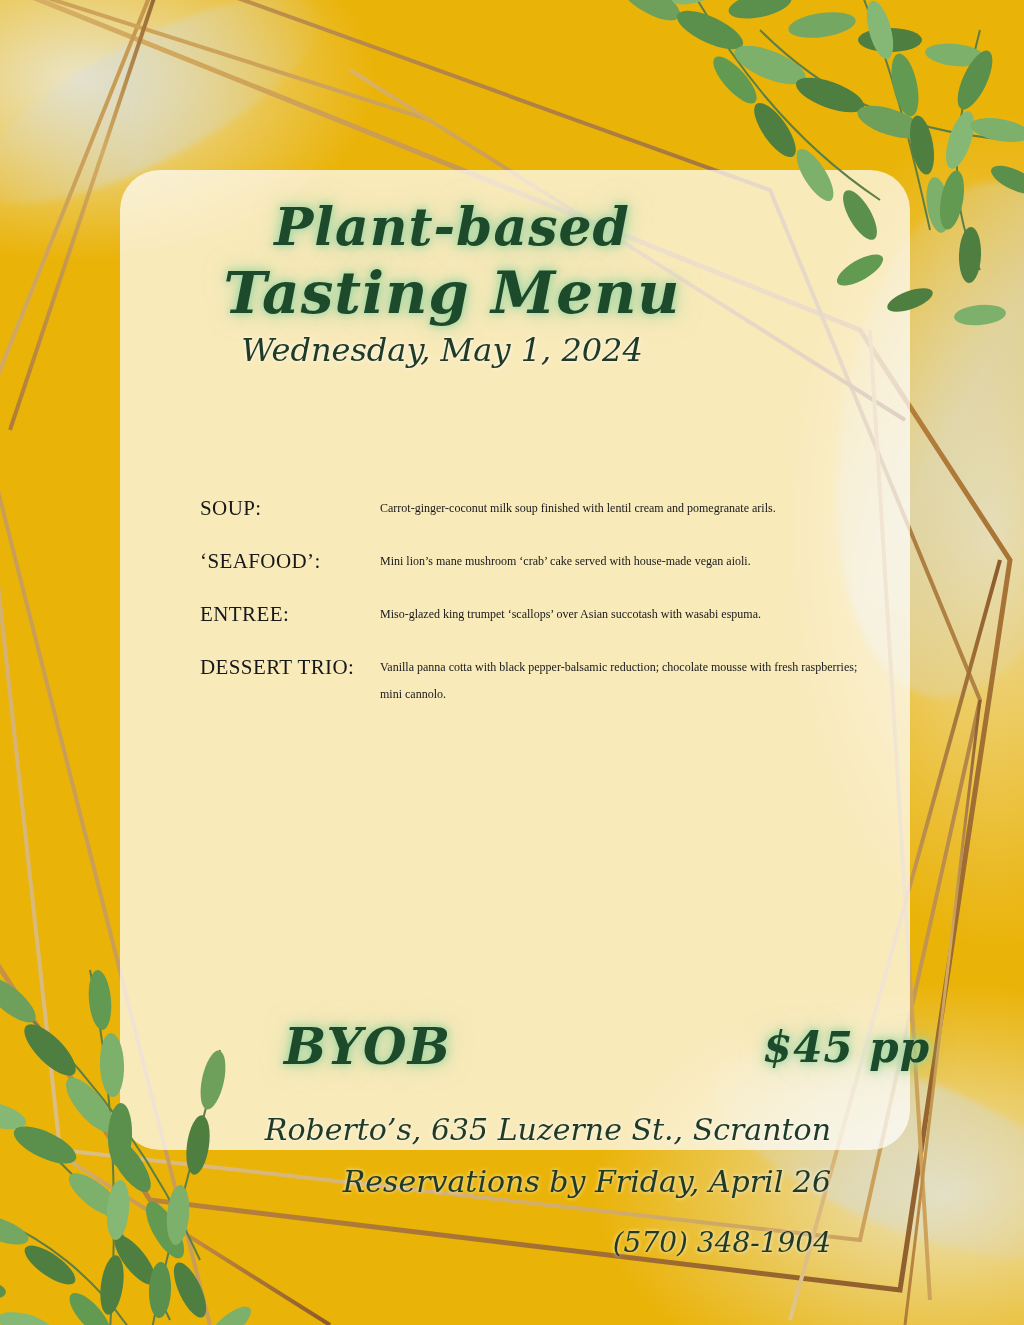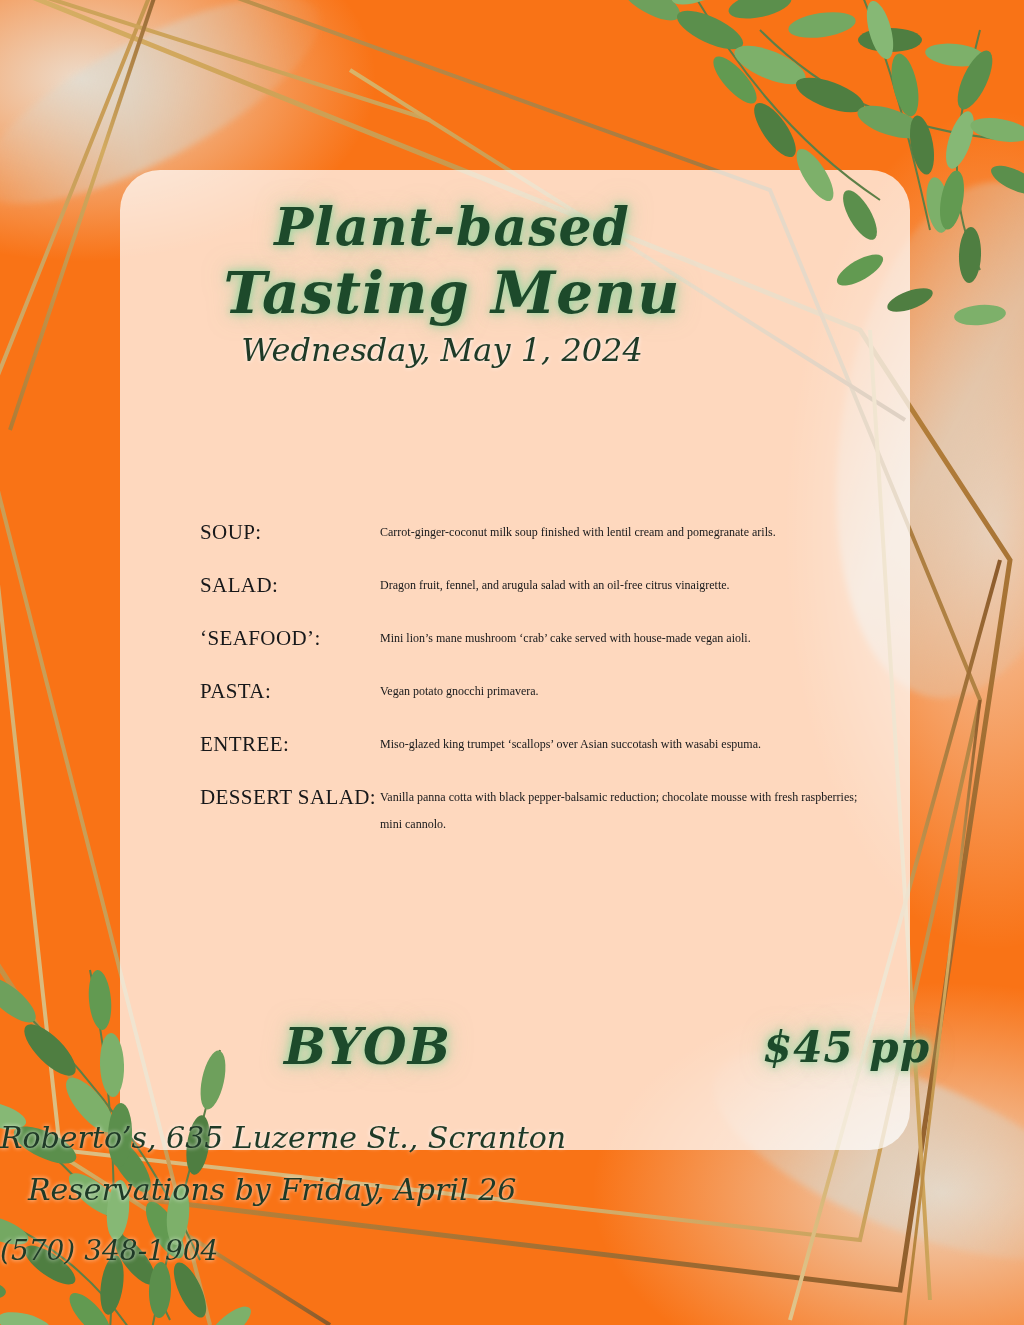--- a/index.html
+++ b/index.html
@@ -10,21 +10,21 @@
     width: 1024px;
     height: 1325px;
     background: #ffffff;
     font-family: "Liberation Serif", serif;
     overflow: hidden;
   }
   #menu-page {
     position: relative;
     width: 1024px;
     height: 1325px;
-    background: #f97316;
+    background: #eab308;
     overflow: hidden;
   }
 
   
   .paper-texture {
     position: absolute;
     inset: 0;
     background:
       radial-gradient(ellipse 420px 260px at 8% 6%, rgba(235,238,234,0.85), rgba(255,255,255,0) 70%),
       radial-gradient(ellipse 500px 300px at 92% 90%, rgba(236,239,235,0.8), rgba(255,255,255,0) 70%),
@@ -94,21 +94,21 @@
     line-height: 44px;
     color: #1f3a27;
     margin-left: -140px;
     text-shadow: 0 0 4px rgba(255,255,255,0.9);
   }
 
   
   .courses {
     position: absolute;
     left: 200px;
-    top: 519px;
+    top: 495px;
     width: 680px;
   }
   .course-row {
     display: flex;
     margin-bottom: 26px;
   }
   .course-label {
     width: 180px;
     flex: 0 0 180px;
     font-family: "Liberation Serif", serif;
@@ -140,22 +140,21 @@
     font-size: 42px;
     line-height: 56px;
   }
 
   
   .footer {
     position: absolute;
     left: 0;
     top: 1104px;
     width: 831px;
-    text-align: left;
-    margin-top: 8px;
+    text-align: right;
   }
   .footer-line {
     font-family: "DejaVu Serif", serif;
     font-style: italic;
     color: #1f3a27;
     text-shadow: 0 0 4px rgba(255,255,255,0.85);
   }
   .footer-addr {
     font-size: 30px;
     line-height: 52px;
@@ -307,37 +306,29 @@
     <div class="script title-line-2">Tasting Menu</div>
     <div class="title-date">Wednesday, May 1, 2024</div>
   </div>
 
   <div class="courses">
     <div class="course-row">
       <div class="course-label">SOUP:</div>
       <div class="course-desc">Carrot-ginger-coconut milk soup finished with lentil cream and pomegranate arils.</div>
     </div>
     <div class="course-row">
-      <div class="course-label">SALAD:</div>
-      <div class="course-desc">Dragon fruit, fennel, and arugula salad with an oil-free citrus vinaigrette.</div>
-    </div>
-    <div class="course-row">
       <div class="course-label">‘SEAFOOD’:</div>
       <div class="course-desc">Mini lion’s mane mushroom ‘crab’ cake served with house-made vegan aioli.</div>
-    </div>
-    <div class="course-row">
-      <div class="course-label">PASTA:</div>
-      <div class="course-desc">Vegan potato gnocchi primavera.</div>
     </div>
     <div class="course-row">
       <div class="course-label">ENTREE:</div>
       <div class="course-desc">Miso-glazed king trumpet ‘scallops’ over Asian succotash with wasabi espuma.</div>
     </div>
     <div class="course-row">
-      <div class="course-label">DESSERT SALAD:</div>
+      <div class="course-label">DESSERT TRIO:</div>
       <div class="course-desc">Vanilla panna cotta with black pepper-balsamic reduction; chocolate mousse with fresh raspberries; mini cannolo.</div>
     </div>
   </div>
 
   <div class="script byob">BYOB</div>
   <div class="script price">$45 pp</div>
 
   <div class="footer">
     <div class="footer-line footer-addr">Roberto’s, 635 Luzerne St., Scranton</div>
     <div class="footer-line footer-res">Reservations by Friday, April 26</div>

